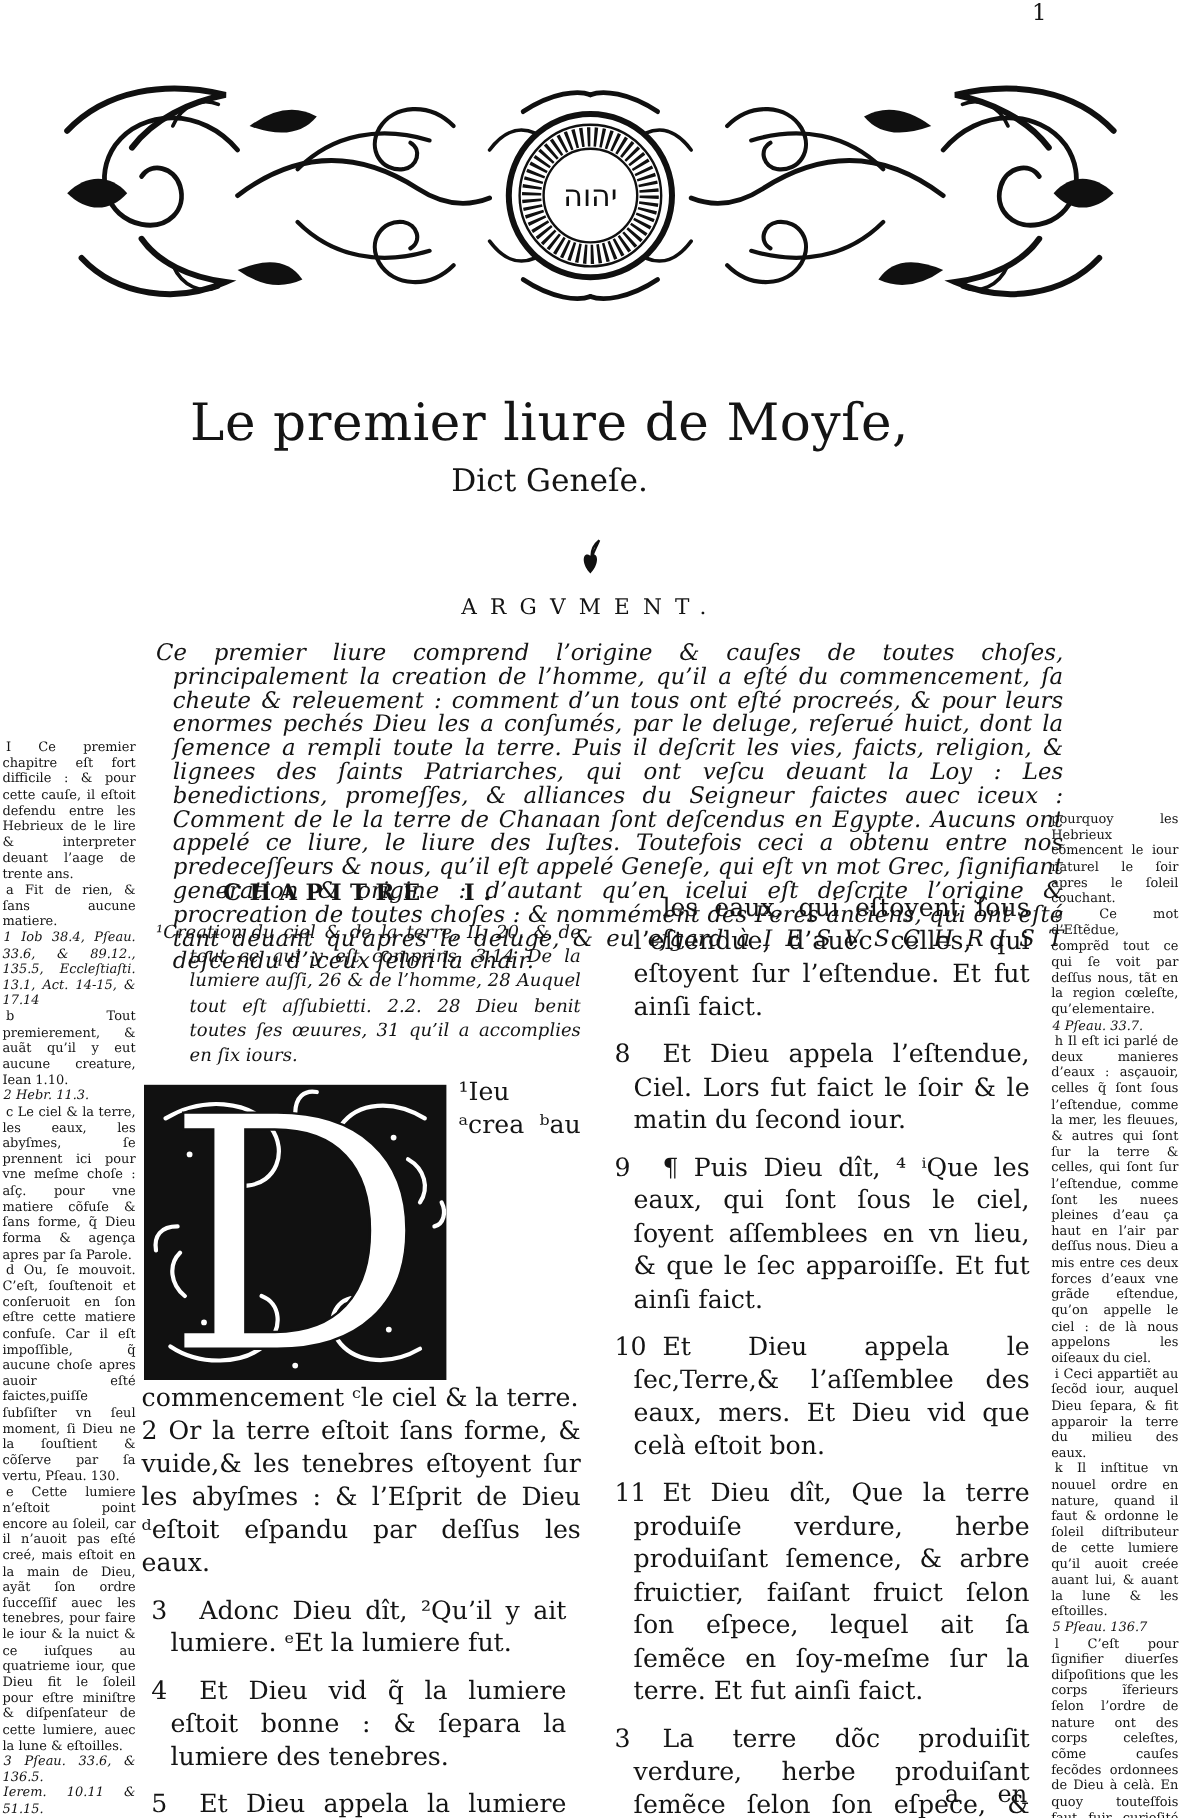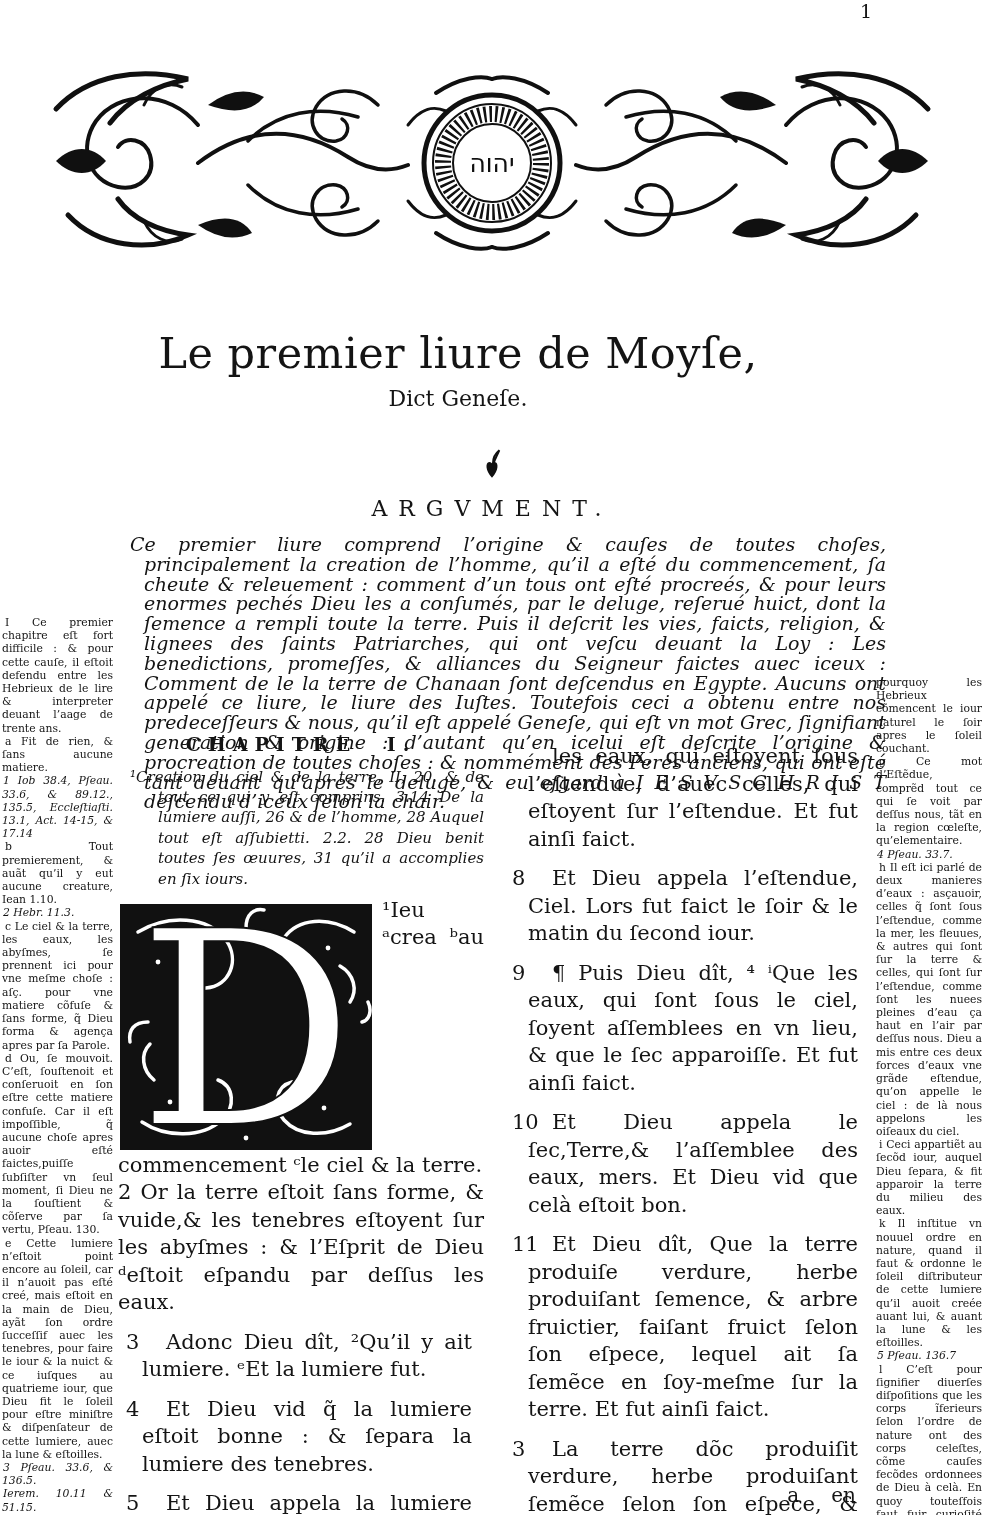--- a/index.html
+++ b/index.html
@@ -6,27 +6,27 @@
   body{width:984px;height:1515px;font-family:"DejaVu Serif","DejaVu Sans",serif;color:#141414;}
   .page{position:relative;width:984px;height:1515px;overflow:hidden;background:#ffffff;}
 
   .page-number{position:absolute;top:0px;right:112px;font-size:19px;}
 
   .headpiece{position:absolute;left:48px;top:64px;width:888px;height:198px;}
   .headpiece svg{width:100%;height:100%;}
 
   .title-block{position:absolute;left:0;top:328px;width:916px;text-align:center;}
   .book-title{font-size:43px;font-weight:normal;margin:0;letter-spacing:.5px;}
-  .book-subtitle{font-size:22px;margin:8px 0 0 0;}
+  .book-subtitle{font-size:26px;margin:8px 0 0 0;}
 
   .fleuron{position:absolute;left:0;top:447px;width:984px;text-align:center;}
   .fleuron svg{width:22px;height:36px;}
 
   .argument-heading{position:absolute;left:0;top:496px;width:984px;text-align:center;
-    font-size:22px;letter-spacing:11px;}
+    font-size:18px;letter-spacing:11px;}
 
   .argument{position:absolute;left:130px;top:535px;width:742px;
     font-style:italic;font-size:19px;line-height:19.8px;text-align:justify;
     padding-left:14px;text-indent:-14px;}
 
   .notes{position:absolute;font-size:10.8px;line-height:13.2px;text-align:justify;}
   .notes-left{left:2px;top:616px;width:111px;}
   .notes-right{left:876px;top:676px;width:106px;}
   .note{margin:0;text-indent:3px;}
   .note.ref{font-style:italic;text-indent:1px;}

